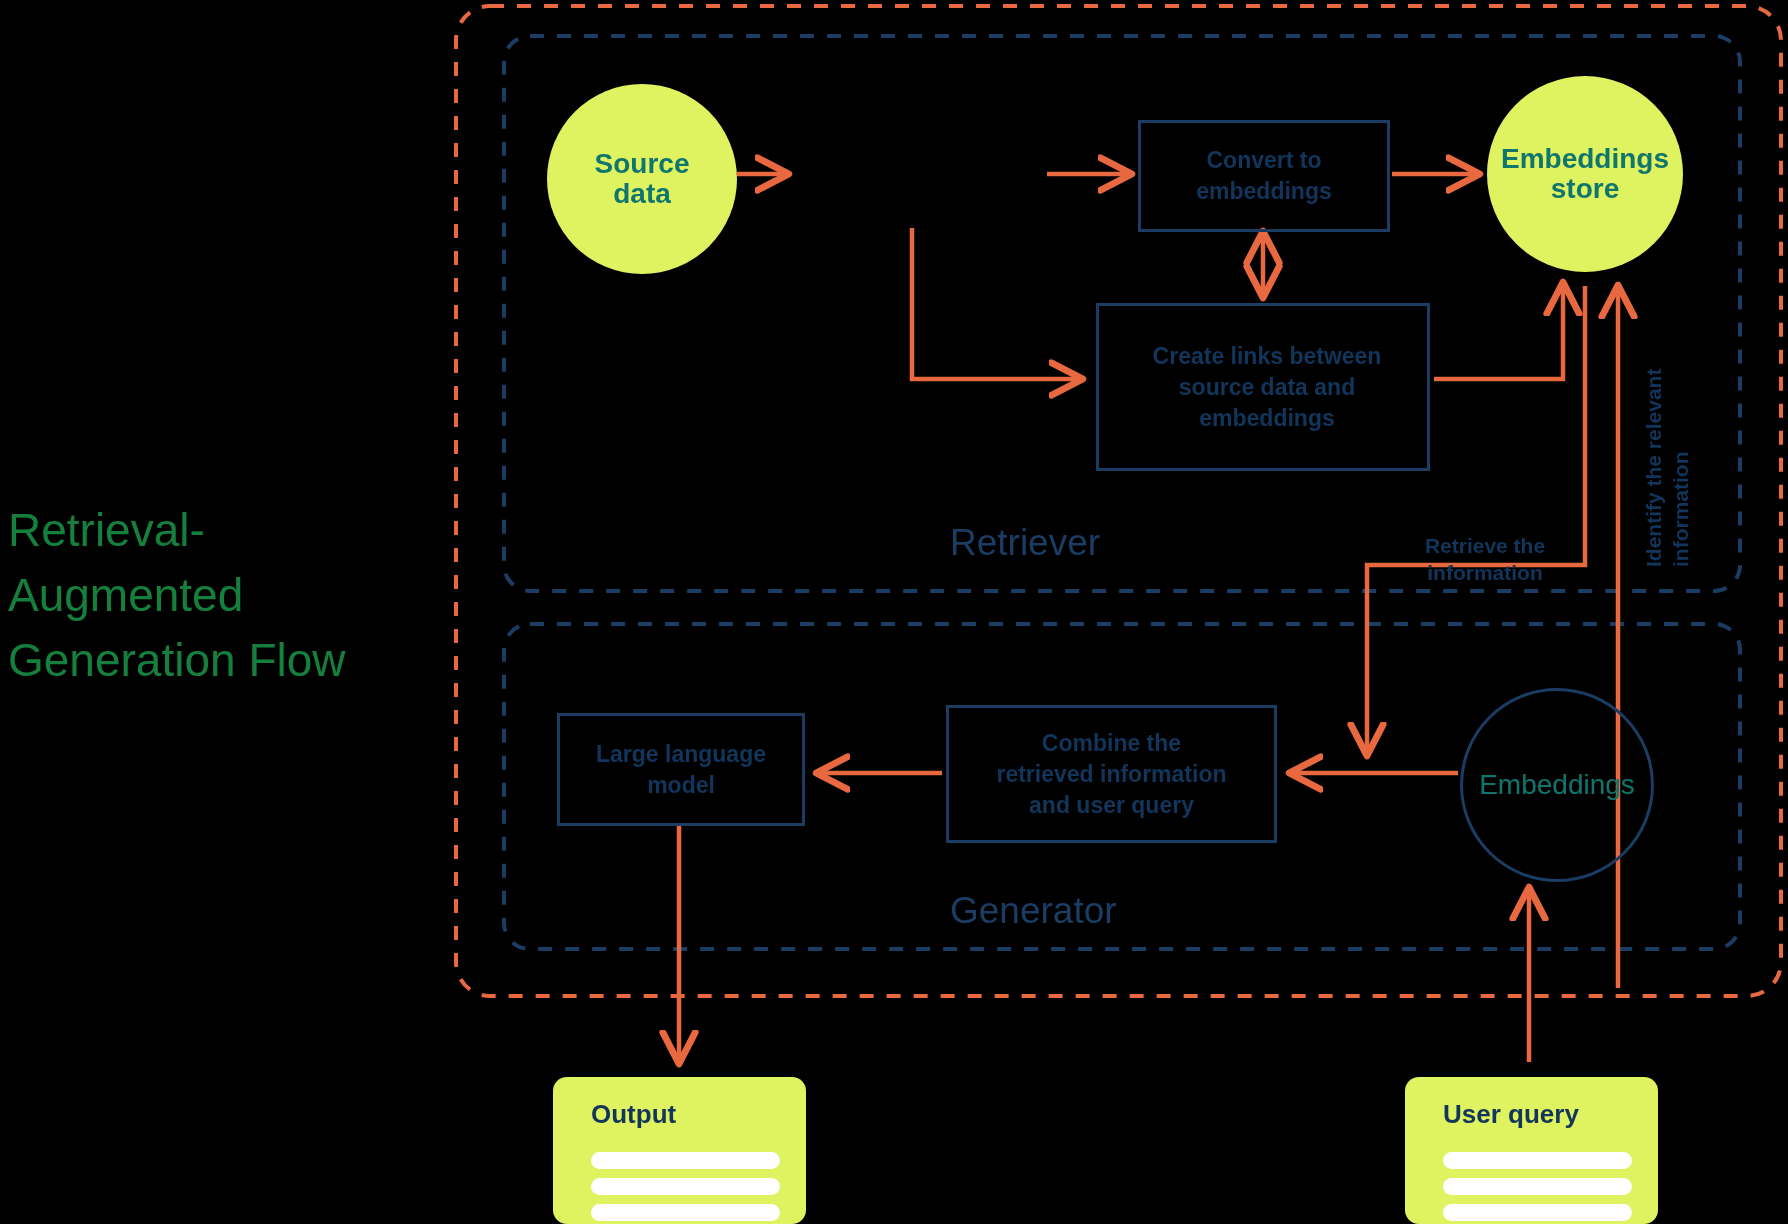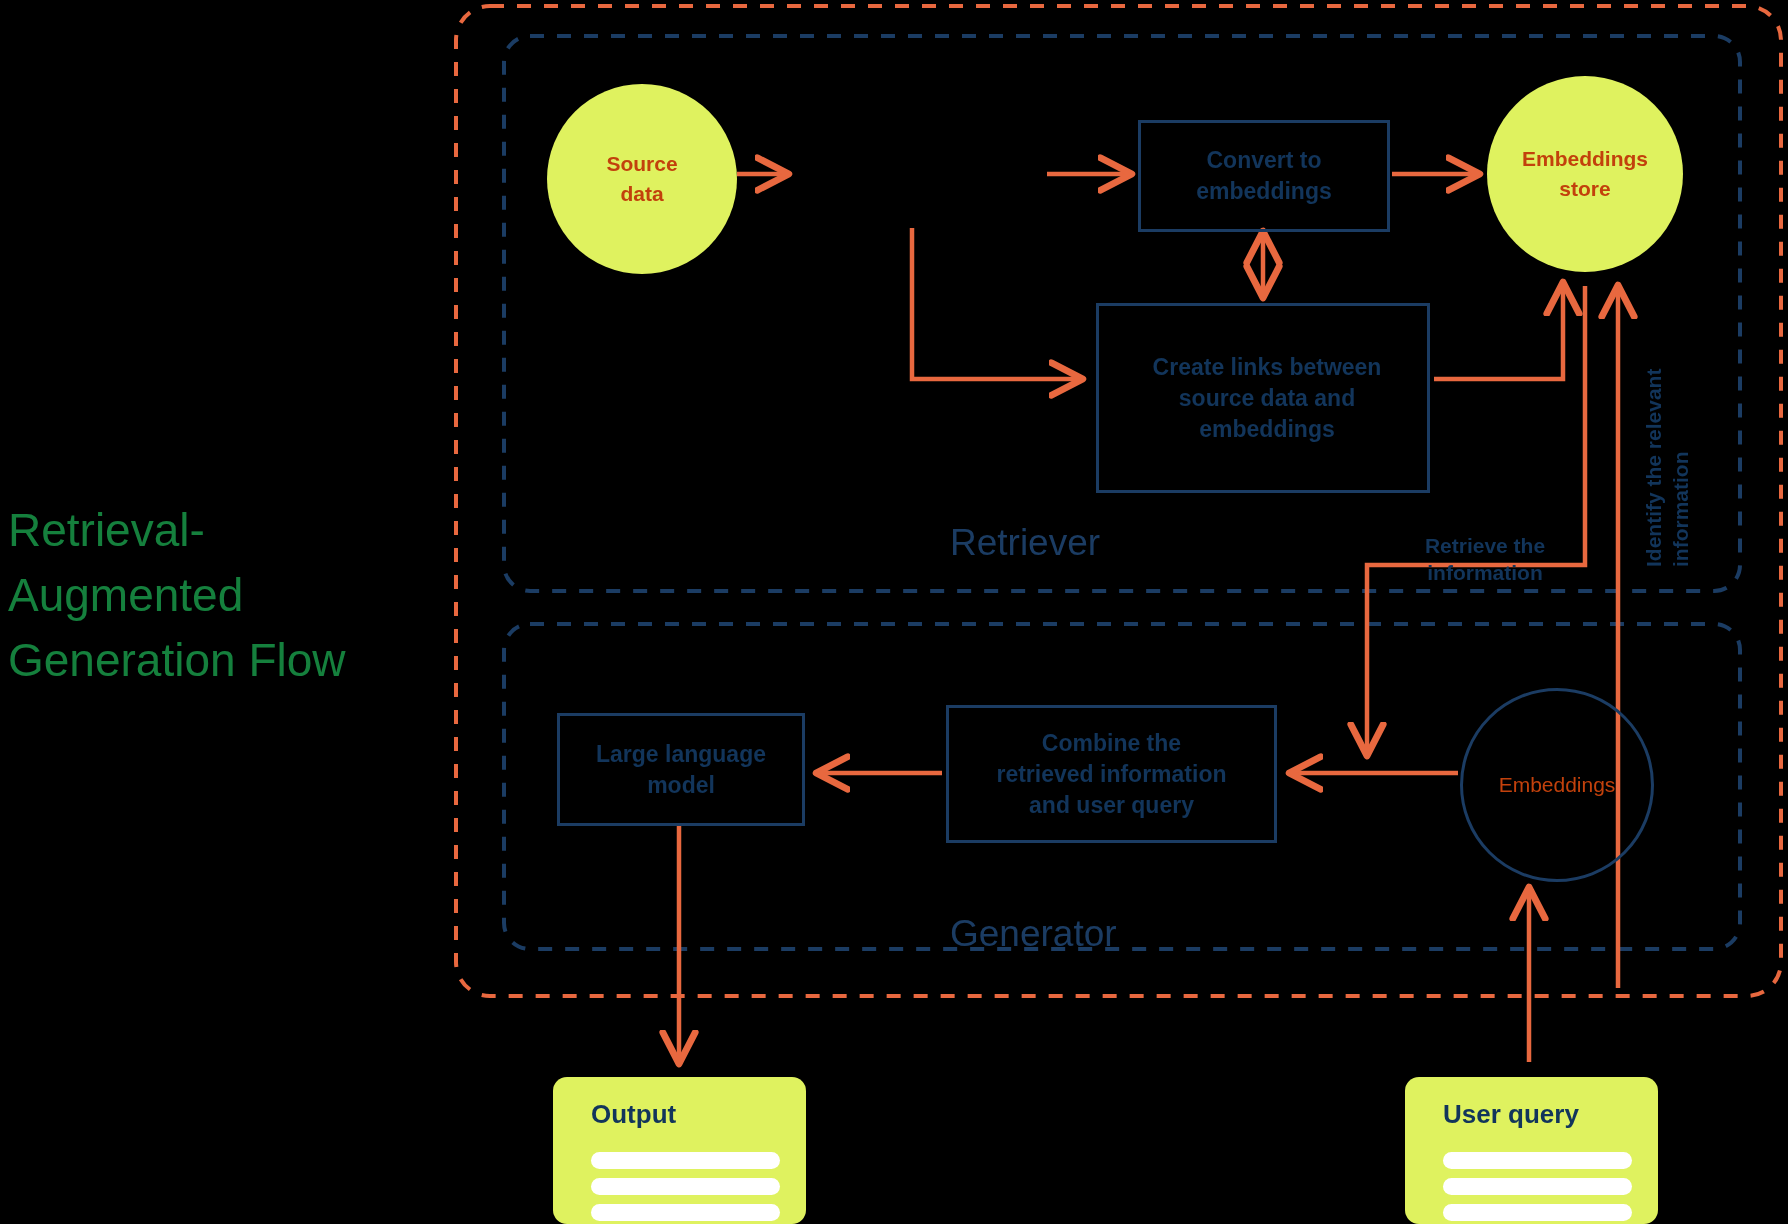--- a/index.html
+++ b/index.html
@@ -99,22 +99,22 @@
   .circleOutline {
     position: absolute;
     border-radius: 50%;
     border: 3px solid #1b3c63;
     display: flex;
     align-items: center;
     justify-content: center;
     box-sizing: border-box;
   }
   .circleText {
-    color: #c2410c;
-    font-size: 21px;
+    color: #0f766e;
+    font-size: 28px;
     line-height: 30px;
     text-align: center;
     font-weight: 700;
     font-family: "Liberation Sans", sans-serif;
     white-space: pre-line;
   }
   .circleOutline .circleText { font-weight: 400; }
   .boxNode {
     position: absolute;
     border: 3px solid #1b3c63;
@@ -196,21 +196,21 @@
   <div class="boxNode" style="left:1138px; top:120px; width:252px; height:112px;">
     <span>Convert to
 embeddings</span>
   </div>
 
   <div class="circleFill" style="left:1487px; top:76px; width:196px; height:196px;">
     <span class="circleText">Embeddings
 store</span>
   </div>
 
-  <div class="boxNode" style="left:1096px; top:303px; width:334px; height:190px;padding-left:8px;">
+  <div class="boxNode" style="left:1096px; top:303px; width:334px; height:168px;padding-left:8px;">
     <span>Create links between
 source data and
 embeddings</span>
   </div>
 
   <div class="sectionLabel" style="left:950px; top:522px; width:280px;">Retriever</div>
 
   <div class="edgeLabel" style="left:1385px; top:492px; width:200px; white-space:pre-line;">Retrieve the
 information</div>
 
@@ -225,21 +225,21 @@
   <div class="boxNode" style="left:946px; top:705px; width:331px; height:138px;">
     <span>Combine the
 retrieved information
 and user query</span>
   </div>
 
   <div class="circleOutline" style="left:1460px; top:688px; width:194px; height:194px;">
     <span class="circleText">Embeddings</span>
   </div>
 
-  <div class="sectionLabel" style="left:950px; top:890px; width:280px;margin-top:23px;">Generator</div>
+  <div class="sectionLabel" style="left:950px; top:890px; width:280px;">Generator</div>
 
   <div class="card" style="left:553px; top:1077px; width:253px; height:147px;">
     <div class="cardTitle">Output</div>
     <div class="cardLines">
       <div class="cardLine"></div>
       <div class="cardLine"></div>
       <div class="cardLine"></div>
     </div>
   </div>
 

